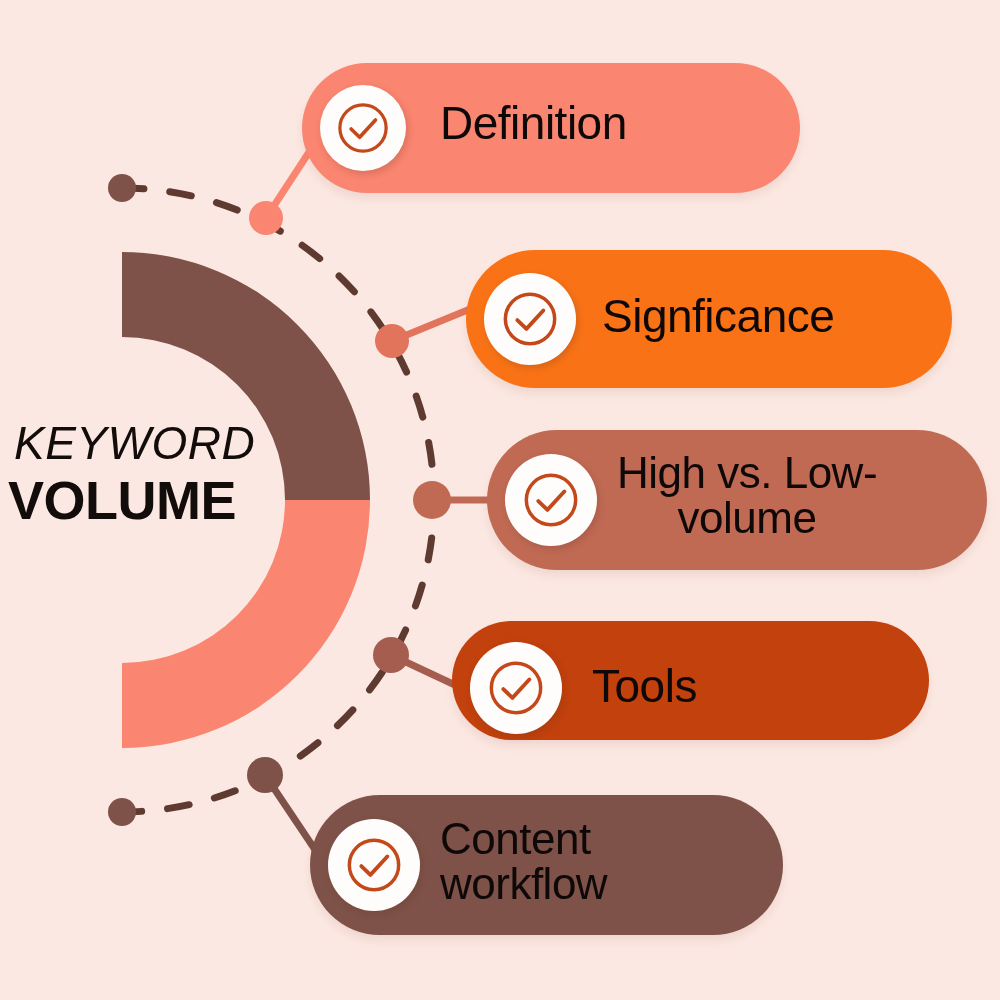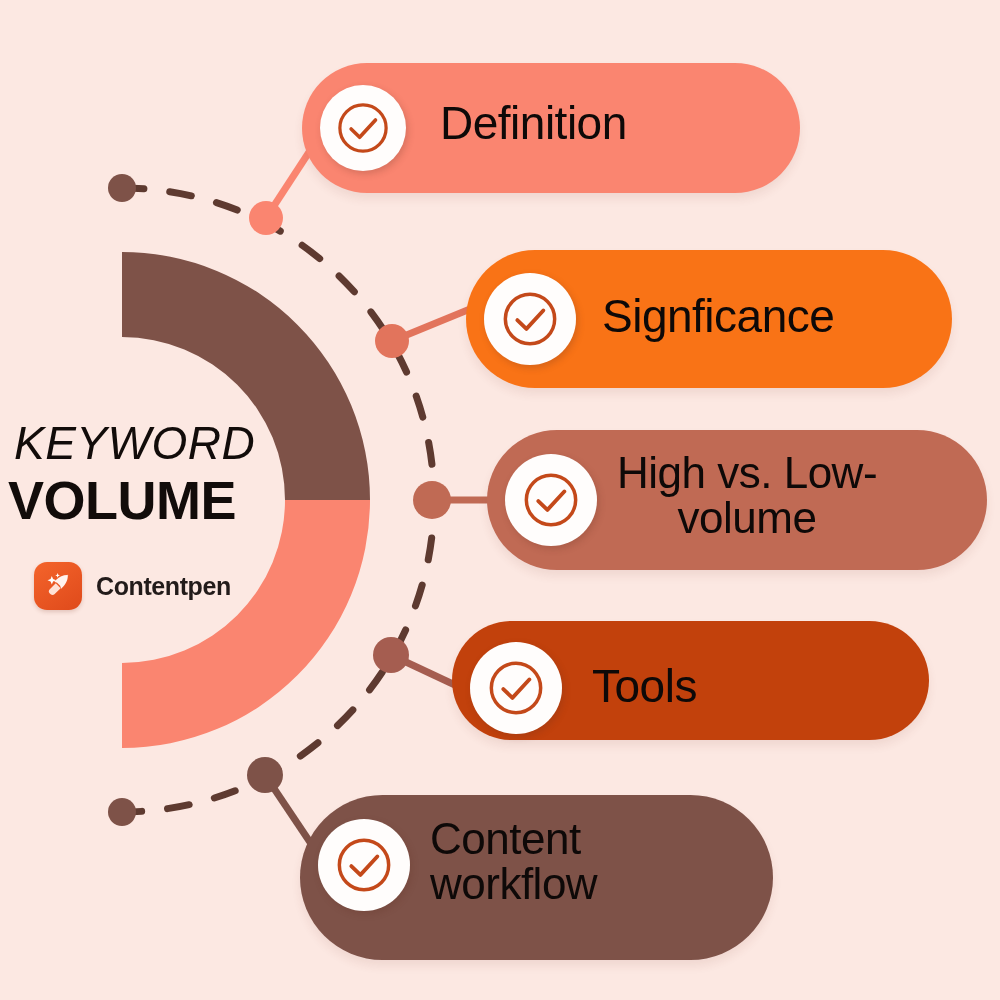--- a/index.html
+++ b/index.html
@@ -113,21 +113,21 @@
   #pill-2 .pill-label { left: 136px; top: 43px; }
 
   #pill-3 { left: 487px; top: 430px; width: 500px; height: 140px; background: #C06A54; }
   #pill-3 .pill-badge { left: 18px;  top: 24px; width: 92px; height: 92px; }
   #pill-3 .pill-label { left: 130px; top: 21px; font-size: 44px; text-align: center; }
 
   #pill-4 { left: 452px; top: 621px; width: 477px; height: 119px; background: #c2410c; }
   #pill-4 .pill-badge { left: 18px;  top: 21px; width: 92px; height: 92px; }
   #pill-4 .pill-label { left: 140px; top: 42px; }
 
-  #pill-5 { left: 300px; top: 795px; width: 473px; height: 165px; background: #7E5248; }
+  #pill-5 { left: 310px; top: 795px; width: 473px; height: 140px; background: #7E5248; }
   #pill-5 .pill-badge { left: 18px;  top: 24px; width: 92px; height: 92px; }
   #pill-5 .pill-label { left: 130px; top: 22px; font-size: 44px; }
 
   .check-svg { display: block; }
 </style>
 </head>
 <body>
 
 <div id="canvas">
 
@@ -164,34 +164,20 @@
 
     <line x1="265" y1="775" x2="330" y2="872" stroke="#7E5248" stroke-width="7"></line>
     <circle cx="265" cy="775" r="18" fill="#7E5248"></circle>
   </svg>
 
   <div class="hero">
     <div class="hero-line1">KEYWORD</div>
     <div class="hero-line2">VOLUME</div>
   </div>
 
-  <div class="brand">
-    <div class="brand-mark">
-      <svg width="30" height="30" viewBox="0 0 32 32" aria-hidden="true">
-
-        <path d="M27.2 4.4c-4.6-.5-9.6 1.5-13.1 5L12 11.5l3.0 1.0 3.3 3.3 1.0 3.0 2.1-2.1c3.5-3.5 5.5-8.5 5.0-13.1z" fill="#FFF3EE"></path>
-        <path d="M13.6 13.1 7.0 19.7c-1.1 1.1-1.1 2.9 0 4.0l1.2 1.2c1.1 1.1 2.9 1.1 4.0 0l6.6-6.6-2.1-2.1-3.1-3.1z" fill="#FFE2D6"></path>
-
-        <path d="M9.4 5.2l1.3 3.3 3.3 1.3-3.3 1.3-1.3 3.3-1.3-3.3-3.3-1.3 3.3-1.3z" fill="#FFFFFF"></path>
-
-        <path d="M15.6 2.2l.7 1.8 1.8.7-1.8.7-.7 1.8-.7-1.8-1.8-.7 1.8-.7z" fill="#FFFFFF"></path>
-      </svg>
-    </div>
-    <div class="brand-name">Contentpen</div>
-  </div>
 
   <div class="pill" id="pill-1">
     <div class="pill-badge">
       <svg class="check-svg" width="60" height="60" viewBox="0 0 48 48" aria-hidden="true">
         <circle cx="24" cy="24" r="18.5" fill="none" stroke="#C4491A" stroke-width="2.6"></circle>
         <path d="M14.5 24.8 21.3 31.4 34 17.6" fill="none" stroke="#C4491A" stroke-width="2.9" stroke-linecap="round" stroke-linejoin="round"></path>
       </svg>
     </div>
     <div class="pill-label">Definition</div>
   </div>

